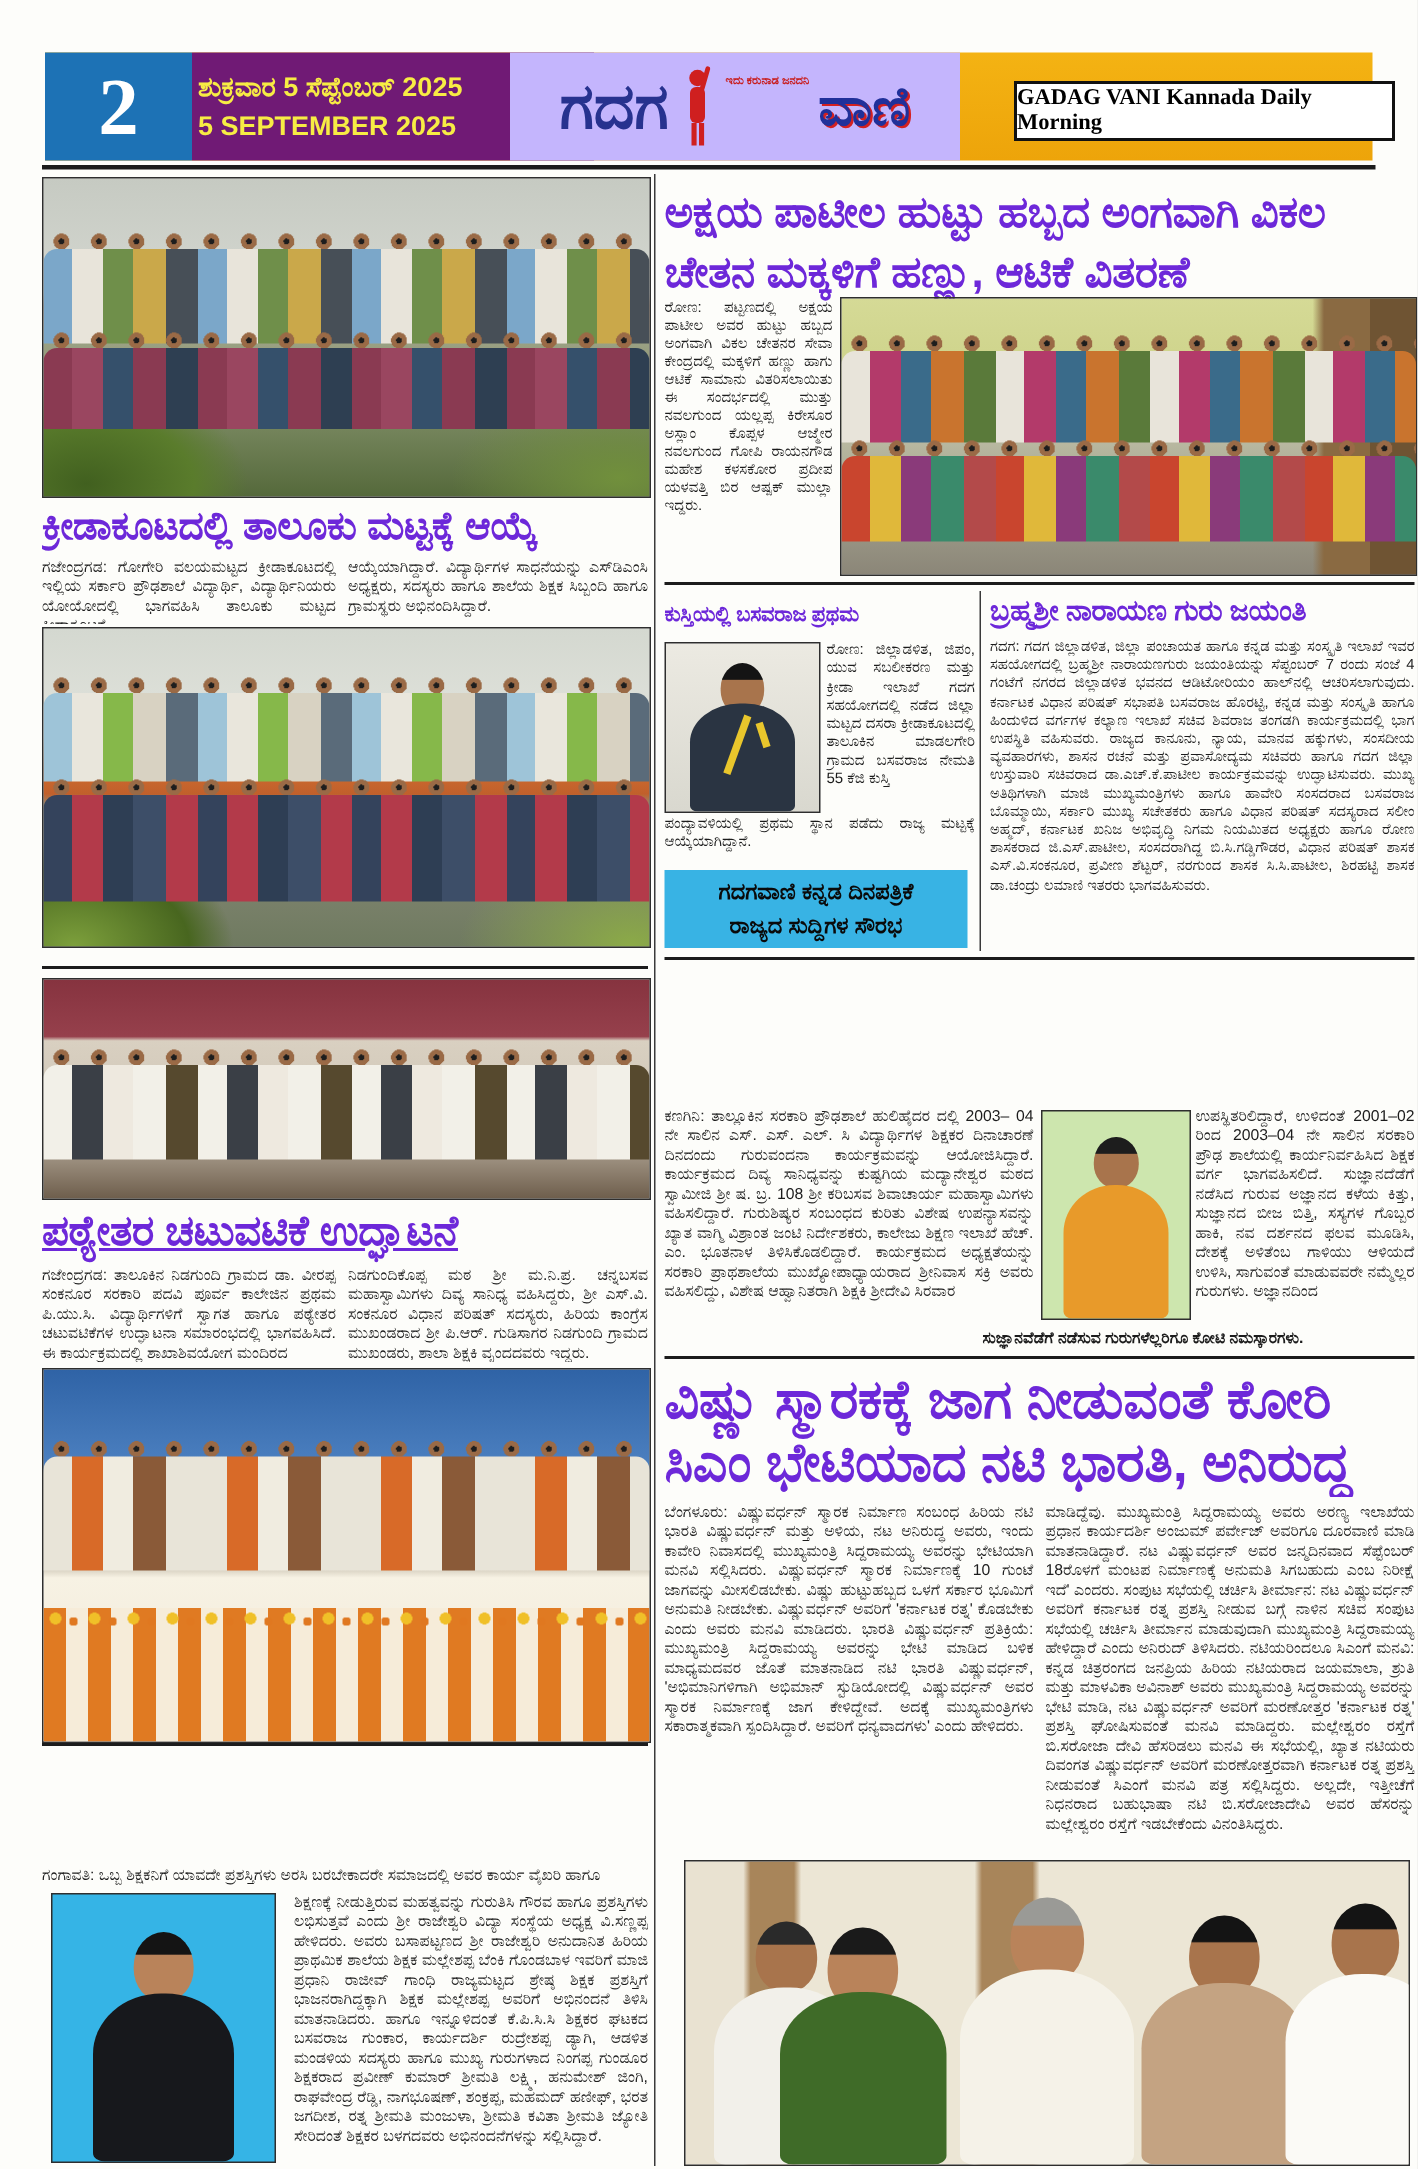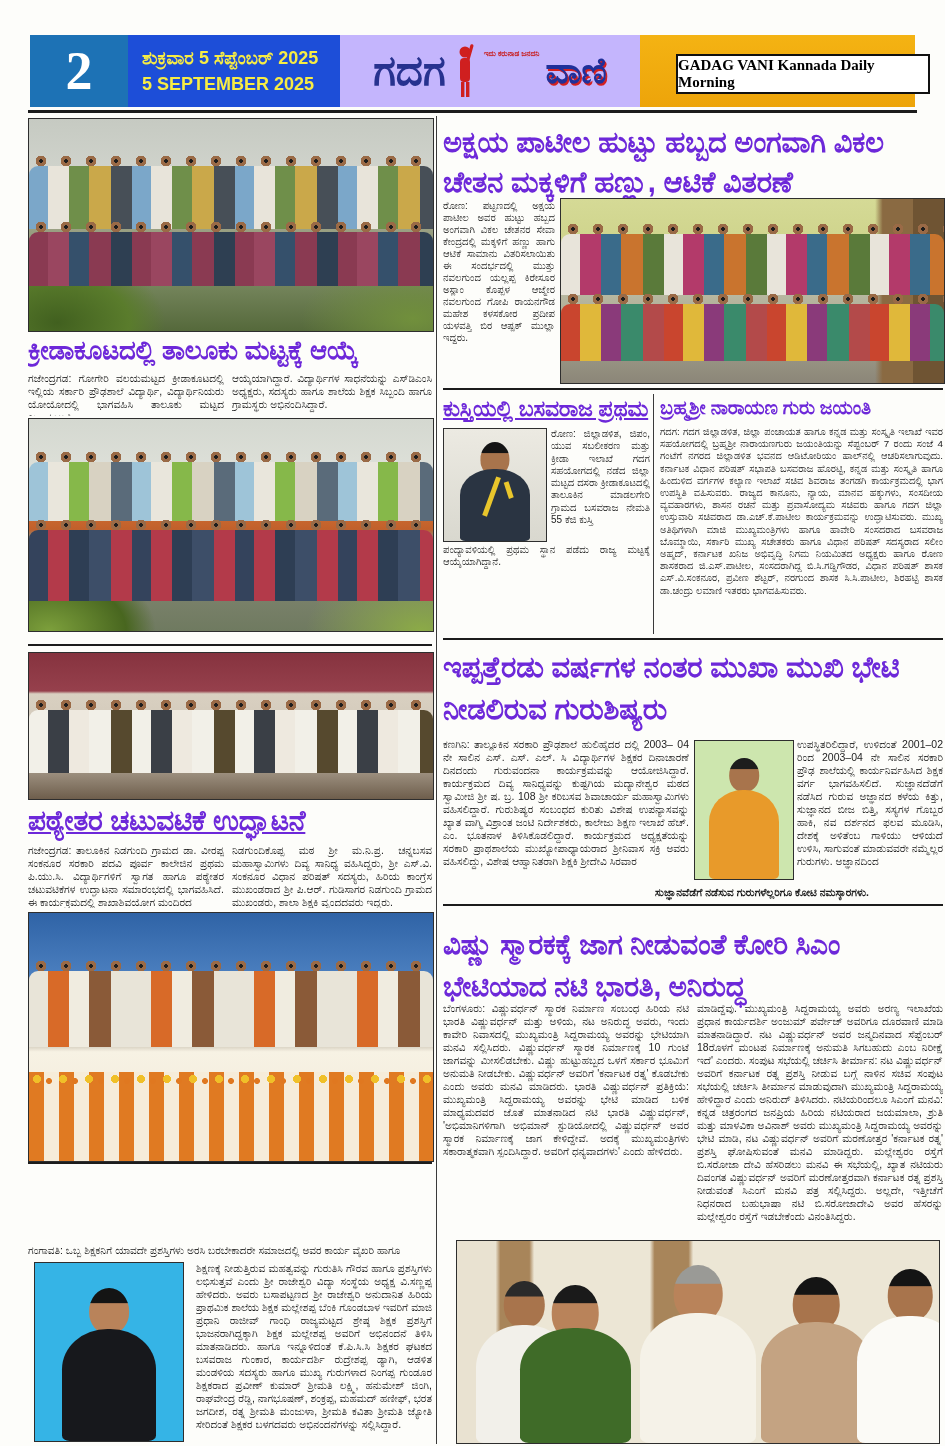--- a/index.html
+++ b/index.html
@@ -9,22 +9,22 @@
   .txt{font-size:10.5px;line-height:13px;text-align:justify;color:#1c1c1c;overflow:hidden;
        word-break:break-word;}
   .hl{font-weight:bold;color:#6d28d9;overflow:hidden;letter-spacing:-0.2px;}
   .rule-h{background:#1c1c1c;}
   .rule-v{background:#3a3a3a;}
 
   
   .gold{background:linear-gradient(180deg,#f4b313,#eda40a);}
   .numbox{background:#1d72b5;color:#fff;display:flex;align-items:center;justify-content:center;
           font-family:"Liberation Serif",serif;font-size:54px;font-weight:bold;}
-  .datebox{background:#1d4ed8;color:#f7ec44;font-weight:bold;font-size:18px;line-height:26px;
-           display:flex;flex-direction:column;justify-content:center;padding-left:14px;box-sizing:border-box;}
+  .datebox{background:#701a75;color:#f7ec44;font-weight:bold;font-size:18px;line-height:26px;
+           display:flex;flex-direction:column;justify-content:center;padding-left:4px;box-sizing:border-box;}
   .logopanel{background:#c4b5fd;display:flex;align-items:center;justify-content:center;gap:6px;}
   .logo-g{font-size:42px;font-weight:900;color:#27328f;line-height:1;}
   .logo-v{font-size:36px;font-weight:900;color:#20309a;line-height:1;text-shadow:1.5px 1.5px 0 #d42020;}
   .logo-tag{font-size:7.5px;color:#c81d1d;font-weight:bold;align-self:flex-start;margin-top:14px;}
   .banner-right{background:#fff;border:2px solid #111;display:flex;align-items:center;justify-content:center;
                 font-family:"Liberation Serif",serif;font-weight:bold;font-size:15px;color:#000;}
 
   
   .photo{position:absolute;border:1px solid #2e2e2e;overflow:hidden;background:#c9c9c2;}
   .crowd{position:absolute;left:0;right:0;filter:blur(.3px);}
@@ -156,51 +156,54 @@
   <div class="abs txt" style="left:443px;top:200px;width:112px;height:182px;font-size:10px;line-height:12px;">ರೋಣ: ಪಟ್ಟಣದಲ್ಲಿ ಅಕ್ಷಯ ಪಾಟೀಲ ಅವರ ಹುಟ್ಟು ಹಬ್ಬದ ಅಂಗವಾಗಿ ವಿಕಲ ಚೇತನರ ಸೇವಾ ಕೇಂದ್ರದಲ್ಲಿ ಮಕ್ಕಳಿಗೆ ಹಣ್ಣು ಹಾಗು ಆಟಿಕೆ ಸಾಮಾನು ವಿತರಿಸಲಾಯಿತು ಈ ಸಂದರ್ಭದಲ್ಲಿ ಮುತ್ತು ನವಲಗುಂದ ಯಲ್ಲಪ್ಪ ಕಿರೇಸೂರ ಅಸ್ಲಾಂ ಕೊಪ್ಪಳ ಆಜ್ಮೇರ ನವಲಗುಂದ ಗೋಪಿ ರಾಯನಗೌಡ ಮಹೇಶ ಕಳಸಕೋರ ಪ್ರದೀಪ ಯಳವತ್ತಿ ಬಿರ ಆಷ್ಪಕ್ ಮುಲ್ಲಾ ಇದ್ದರು.</div>
 
   <div class="photo p-akshay" style="left:560px;top:198px;width:383px;height:184px;">
     <div class="crowd" style="top:12%;height:40%;--c1:#e8e4da;--c2:#b33a6a;--c3:#3a6b8a;--c4:#c9742e;--c5:#5a7a3a;"></div>
     <div class="crowd" style="top:50%;height:38%;--c1:#c9452e;--c2:#e0b83a;--c3:#8a3a7a;--c4:#3a8a6b;--c5:#b34a4a;"></div>
   </div>
 
   <div class="abs rule-h" style="left:443px;top:388px;width:500px;height:2px;"></div>
   <div class="abs rule-v" style="left:653px;top:394px;width:1px;height:240px;"></div>
 
-  <div class="abs hl" style="left:443px;top:396px;width:207px;height:28px;font-size:22px;line-height:26px;text-decoration:underline;">ಕುಸ್ತಿಯಲ್ಲಿ ಬಸವರಾಜ ಪ್ರಥಮ</div>
+  <div class="abs hl" style="left:443px;top:396px;width:207px;height:28px;font-size:14px;line-height:26px;">ಕುಸ್ತಿಯಲ್ಲಿ ಬಸವರಾಜ ಪ್ರಥಮ</div>
   <div class="photo p-wrestler" style="left:443px;top:428px;width:102px;height:112px;">
     <div class="person" style="left:16%;bottom:0;width:68%;height:88%;--shirt:#2a3442;--hair:#141414;--skin:#a8744c;">
       <span class="ph"></span>
         <span class="pb"></span>
         <span class="ribbon"></span>
     </div>
   </div>
   <div class="abs txt" style="left:551px;top:428px;width:99px;height:132px;font-size:10px;line-height:12.3px;">ರೋಣ: ಜಿಲ್ಲಾಡಳಿತ, ಜಿಪಂ, ಯುವ ಸಬಲೀಕರಣ ಮತ್ತು ಕ್ರೀಡಾ ಇಲಾಖೆ ಗದಗ ಸಹಯೋಗದಲ್ಲಿ ನಡೆದ ಜಿಲ್ಲಾ ಮಟ್ಟದ ದಸರಾ ಕ್ರೀಡಾಕೂಟದಲ್ಲಿ ತಾಲೂಕಿನ ಮಾಡಲಗೇರಿ ಗ್ರಾಮದ ಬಸವರಾಜ ನೇಮತಿ 55 ಕೆಜಿ ಕುಸ್ತಿ</div>
   <div class="abs txt" style="left:443px;top:544px;width:207px;height:32px;font-size:10px;line-height:12.3px;">ಪಂದ್ಯಾವಳಿಯಲ್ಲಿ ಪ್ರಥಮ ಸ್ಥಾನ ಪಡೆದು ರಾಜ್ಯ ಮಟ್ಟಕ್ಕೆ ಆಯ್ಕೆಯಾಗಿದ್ದಾನೆ.</div>
 
+  <div class="abs promo" style="left:443px;top:580px;width:202px;height:52px;">
+    <span>ಗದಗವಾಣಿ ಕನ್ನಡ ದಿನಪತ್ರಿಕೆ</span>
+    <span>ರಾಜ್ಯದ ಸುದ್ದಿಗಳ ಸೌರಭ</span>
+  </div>
 
   <div class="abs hl" style="left:660px;top:394px;width:283px;height:30px;font-size:19px;line-height:28px;">ಬ್ರಹ್ಮಶ್ರೀ ನಾರಾಯಣ ಗುರು ಜಯಂತಿ</div>
   <div class="abs txt" style="left:660px;top:426px;width:283px;height:208px;font-size:9.8px;line-height:12.2px;">ಗದಗ: ಗದಗ ಜಿಲ್ಲಾಡಳಿತ, ಜಿಲ್ಲಾ ಪಂಚಾಯತ ಹಾಗೂ ಕನ್ನಡ ಮತ್ತು ಸಂಸ್ಕೃತಿ ಇಲಾಖೆ ಇವರ ಸಹಯೋಗದಲ್ಲಿ ಬ್ರಹ್ಮಶ್ರೀ ನಾರಾಯಣಗುರು ಜಯಂತಿಯನ್ನು ಸೆಪ್ಟಂಬರ್ 7 ರಂದು ಸಂಜೆ 4 ಗಂಟೆಗೆ ನಗರದ ಜಿಲ್ಲಾಡಳಿತ ಭವನದ ಆಡಿಟೋರಿಯಂ ಹಾಲ್‌ನಲ್ಲಿ ಆಚರಿಸಲಾಗುವುದು. ಕರ್ನಾಟಕ ವಿಧಾನ ಪರಿಷತ್ ಸಭಾಪತಿ ಬಸವರಾಜ ಹೊರಟ್ಟಿ, ಕನ್ನಡ ಮತ್ತು ಸಂಸ್ಕೃತಿ ಹಾಗೂ ಹಿಂದುಳಿದ ವರ್ಗಗಳ ಕಲ್ಯಾಣ ಇಲಾಖೆ ಸಚಿವ ಶಿವರಾಜ ತಂಗಡಗಿ ಕಾರ್ಯಕ್ರಮದಲ್ಲಿ ಭಾಗ ಉಪಸ್ಥಿತಿ ವಹಿಸುವರು. ರಾಜ್ಯದ ಕಾನೂನು, ನ್ಯಾಯ, ಮಾನವ ಹಕ್ಕುಗಳು, ಸಂಸದೀಯ ವ್ಯವಹಾರಗಳು, ಶಾಸನ ರಚನೆ ಮತ್ತು ಪ್ರವಾಸೋದ್ಯಮ ಸಚಿವರು ಹಾಗೂ ಗದಗ ಜಿಲ್ಲಾ ಉಸ್ತುವಾರಿ ಸಚಿವರಾದ ಡಾ.ಎಚ್.ಕೆ.ಪಾಟೀಲ ಕಾರ್ಯಕ್ರಮವನ್ನು ಉದ್ಘಾಟಿಸುವರು. ಮುಖ್ಯ ಅತಿಥಿಗಳಾಗಿ ಮಾಜಿ ಮುಖ್ಯಮಂತ್ರಿಗಳು ಹಾಗೂ ಹಾವೇರಿ ಸಂಸದರಾದ ಬಸವರಾಜ ಬೊಮ್ಮಾಯಿ, ಸರ್ಕಾರಿ ಮುಖ್ಯ ಸಚೇತಕರು ಹಾಗೂ ವಿಧಾನ ಪರಿಷತ್ ಸದಸ್ಯರಾದ ಸಲೀಂ ಅಹ್ಮದ್, ಕರ್ನಾಟಕ ಖನಿಜ ಅಭಿವೃದ್ಧಿ ನಿಗಮ ನಿಯಮಿತದ ಅಧ್ಯಕ್ಷರು ಹಾಗೂ ರೋಣ ಶಾಸಕರಾದ ಜಿ.ಎಸ್.ಪಾಟೀಲ, ಸಂಸದರಾಗಿದ್ದ ಬಿ.ಸಿ.ಗಡ್ಡಿಗೌಡರ, ವಿಧಾನ ಪರಿಷತ್ ಶಾಸಕ ಎಸ್.ವಿ.ಸಂಕನೂರ, ಪ್ರವೀಣ ಶೆಟ್ಟರ್, ನರಗುಂದ ಶಾಸಕ ಸಿ.ಸಿ.ಪಾಟೀಲ, ಶಿರಹಟ್ಟಿ ಶಾಸಕ ಡಾ.ಚಂದ್ರು ಲಮಾಣಿ ಇತರರು ಭಾಗವಹಿಸುವರು.</div>
 
   <div class="abs rule-h" style="left:443px;top:638px;width:500px;height:2px;"></div>
 
-  <div class="abs hl" style="left:443px;top:646px;width:500px;height:86px;font-size:29px;line-height:42px;">ಇಪ್ಪತ್ತೆರಡು ವರ್ಷಗಳ ನಂತರ ಮುಖಾ ಮುಖಿ ಭೇಟಿ ನೀಡಲಿರುವ ಗುರುಶಿಷ್ಯರು</div>
   <div class="abs txt" style="left:443px;top:738px;width:246px;height:146px;">ಕಣಗಿನಿ: ತಾಲ್ಲೂಕಿನ ಸರಕಾರಿ ಪ್ರೌಢಶಾಲೆ ಹುಲಿಹೈದರ ದಲ್ಲಿ 2003– 04 ನೇ ಸಾಲಿನ ಎಸ್. ಎಸ್. ಎಲ್. ಸಿ ವಿದ್ಯಾರ್ಥಿಗಳ ಶಿಕ್ಷಕರ ದಿನಾಚಾರಣೆ ದಿನದಂದು ಗುರುವಂದನಾ ಕಾರ್ಯಕ್ರಮವನ್ನು ಆಯೋಜಿಸಿದ್ದಾರೆ. ಕಾರ್ಯಕ್ರಮದ ದಿವ್ಯ ಸಾನಿಧ್ಯವನ್ನು ಕುಷ್ಟಗಿಯ ಮದ್ಯಾನೇಶ್ವರ ಮಠದ ಸ್ವಾಮೀಜಿ ಶ್ರೀ ಷ. ಬ್ರ. 108 ಶ್ರೀ ಕರಿಬಸವ ಶಿವಾಚಾರ್ಯ ಮಹಾಸ್ವಾಮಿಗಳು ವಹಿಸಲಿದ್ದಾರೆ. ಗುರುಶಿಷ್ಯರ ಸಂಬಂಧದ ಕುರಿತು ವಿಶೇಷ ಉಪನ್ಯಾಸವನ್ನು ಖ್ಯಾತ ವಾಗ್ಮಿ ವಿಶ್ರಾಂತ ಜಂಟಿ ನಿರ್ದೇಶಕರು, ಕಾಲೇಜು ಶಿಕ್ಷಣ ಇಲಾಖೆ ಹೆಚ್. ಎಂ. ಭೂತನಾಳ ತಿಳಿಸಿಕೊಡಲಿದ್ದಾರೆ. ಕಾರ್ಯಕ್ರಮದ ಅಧ್ಯಕ್ಷತೆಯನ್ನು ಸರಕಾರಿ ಪ್ರಾಥಶಾಲೆಯ ಮುಖ್ಯೋಪಾಧ್ಯಾಯರಾದ ಶ್ರೀನಿವಾಸ ಸಕ್ರಿ ಅವರು ವಹಿಸಲಿದ್ದು, ವಿಶೇಷ ಆಹ್ವಾನಿತರಾಗಿ ಶಿಕ್ಷಕಿ ಶ್ರೀದೇವಿ ಸಿರವಾರ</div>
   <div class="photo p-guru" style="left:694px;top:740px;width:98px;height:138px;">
     <div class="person" style="left:14%;bottom:0;width:72%;height:88%;--shirt:#e89a2a;--hair:#1d1d1d;--skin:#a8744c;">
       <span class="ph"></span>
         <span class="pb"></span>
     </div>
   </div>
   <div class="abs txt" style="left:797px;top:738px;width:146px;height:146px;">ಉಪಸ್ಥಿತರಿಲಿದ್ದಾರೆ, ಉಳಿದಂತೆ 2001–02 ರಿಂದ 2003–04 ನೇ ಸಾಲಿನ ಸರಕಾರಿ ಪ್ರೌಢ ಶಾಲೆಯಲ್ಲಿ ಕಾರ್ಯನಿರ್ವಹಿಸಿದ ಶಿಕ್ಷಕ ವರ್ಗ ಭಾಗವಹಿಸಲಿದೆ. ಸುಜ್ಞಾನದೆಡೆಗೆ ನಡೆಸಿದ ಗುರುವ ಅಜ್ಞಾನದ ಕಳೆಯ ಕಿತ್ತು, ಸುಜ್ಞಾನದ ಬೀಜ ಬಿತ್ತಿ, ಸಸ್ಯಗಳ ಗೊಬ್ಬರ ಹಾಕಿ, ನವ ದರ್ಶನದ ಫಲವ ಮೂಡಿಸಿ, ದೇಶಕ್ಕೆ ಅಳಿತೆಂಬ ಗಾಳಿಯು ಆಳಿಯದೆ ಉಳಿಸಿ, ಸಾಗುವಂತೆ ಮಾಡುವವರೇ ನಮ್ಮೆಲ್ಲರ ಗುರುಗಳು. ಅಜ್ಞಾನದಿಂದ</div>
   <div class="abs txt" style="left:655px;top:886px;width:288px;height:15px;font-weight:bold;">ಸುಜ್ಞಾನವೆಡೆಗೆ ನಡೆಸುವ ಗುರುಗಳೆಲ್ಲರಿಗೂ ಕೋಟಿ ನಮಸ್ಕಾರಗಳು.</div>
 
   <div class="abs rule-h" style="left:443px;top:904px;width:500px;height:2px;"></div>
 
-  <div class="abs hl" style="left:443px;top:912px;width:500px;height:86px;font-size:28px;line-height:42px;margin-top:12px;">ವಿಷ್ಣು ಸ್ಮಾರಕಕ್ಕೆ ಜಾಗ ನೀಡುವಂತೆ ಕೋರಿ ಸಿಎಂ ಭೇಟಿಯಾದ ನಟಿ ಭಾರತಿ, ಅನಿರುದ್ಧ</div>
+  <div class="abs hl" style="left:443px;top:912px;width:500px;height:86px;font-size:36px;line-height:42px;">ವಿಷ್ಣು ಸ್ಮಾರಕಕ್ಕೆ ಜಾಗ ನೀಡುವಂತೆ ಕೋರಿ ಸಿಎಂ ಭೇಟಿಯಾದ ನಟಿ ಭಾರತಿ, ಅನಿರುದ್ಧ</div>
   <div class="abs txt" style="left:443px;top:1002px;width:246px;height:236px;">ಬೆಂಗಳೂರು: ವಿಷ್ಣುವರ್ಧನ್ ಸ್ಮಾರಕ ನಿರ್ಮಾಣ ಸಂಬಂಧ ಹಿರಿಯ ನಟಿ ಭಾರತಿ ವಿಷ್ಣುವರ್ಧನ್ ಮತ್ತು ಅಳಿಯ, ನಟ ಅನಿರುದ್ಧ ಅವರು, ಇಂದು ಕಾವೇರಿ ನಿವಾಸದಲ್ಲಿ ಮುಖ್ಯಮಂತ್ರಿ ಸಿದ್ದರಾಮಯ್ಯ ಅವರನ್ನು ಭೇಟಿಯಾಗಿ ಮನವಿ ಸಲ್ಲಿಸಿದರು. ವಿಷ್ಣುವರ್ಧನ್ ಸ್ಮಾರಕ ನಿರ್ಮಾಣಕ್ಕೆ 10 ಗುಂಟೆ ಜಾಗವನ್ನು ಮೀಸಲಿಡಬೇಕು. ವಿಷ್ಣು ಹುಟ್ಟುಹಬ್ಬದ ಒಳಗೆ ಸರ್ಕಾರ ಭೂಮಿಗೆ ಅನುಮತಿ ನೀಡಬೇಕು. ವಿಷ್ಣುವರ್ಧನ್ ಅವರಿಗೆ 'ಕರ್ನಾಟಕ ರತ್ನ' ಕೊಡಬೇಕು ಎಂದು ಅವರು ಮನವಿ ಮಾಡಿದರು. ಭಾರತಿ ವಿಷ್ಣುವರ್ಧನ್ ಪ್ರತಿಕ್ರಿಯೆ: ಮುಖ್ಯಮಂತ್ರಿ ಸಿದ್ದರಾಮಯ್ಯ ಅವರನ್ನು ಭೇಟಿ ಮಾಡಿದ ಬಳಿಕ ಮಾಧ್ಯಮದವರ ಜೊತೆ ಮಾತನಾಡಿದ ನಟಿ ಭಾರತಿ ವಿಷ್ಣುವರ್ಧನ್, 'ಅಭಿಮಾನಿಗಳಿಗಾಗಿ ಅಭಿಮಾನ್ ಸ್ಟುಡಿಯೋದಲ್ಲಿ ವಿಷ್ಣುವರ್ಧನ್ ಅವರ ಸ್ಮಾರಕ ನಿರ್ಮಾಣಕ್ಕೆ ಜಾಗ ಕೇಳಿದ್ದೇವೆ. ಅದಕ್ಕೆ ಮುಖ್ಯಮಂತ್ರಿಗಳು ಸಕಾರಾತ್ಮಕವಾಗಿ ಸ್ಪಂದಿಸಿದ್ದಾರೆ. ಅವರಿಗೆ ಧನ್ಯವಾದಗಳು' ಎಂದು ಹೇಳಿದರು.</div>
   <div class="abs txt" style="left:697px;top:1002px;width:246px;height:236px;">ಮಾಡಿದ್ದೆವು. ಮುಖ್ಯಮಂತ್ರಿ ಸಿದ್ದರಾಮಯ್ಯ ಅವರು ಅರಣ್ಯ ಇಲಾಖೆಯ ಪ್ರಧಾನ ಕಾರ್ಯದರ್ಶಿ ಅಂಜುಮ್ ಪರ್ವೇಜ್ ಅವರಿಗೂ ದೂರವಾಣಿ ಮಾಡಿ ಮಾತನಾಡಿದ್ದಾರೆ. ನಟ ವಿಷ್ಣುವರ್ಧನ್ ಅವರ ಜನ್ಮದಿನವಾದ ಸೆಪ್ಟೆಂಬರ್ 18ರೊಳಗೆ ಮಂಟಪ ನಿರ್ಮಾಣಕ್ಕೆ ಅನುಮತಿ ಸಿಗಬಹುದು ಎಂಬ ನಿರೀಕ್ಷೆ ಇದೆ' ಎಂದರು. ಸಂಪುಟ ಸಭೆಯಲ್ಲಿ ಚರ್ಚಿಸಿ ತೀರ್ಮಾನ: ನಟ ವಿಷ್ಣುವರ್ಧನ್ ಅವರಿಗೆ ಕರ್ನಾಟಕ ರತ್ನ ಪ್ರಶಸ್ತಿ ನೀಡುವ ಬಗ್ಗೆ ನಾಳಿನ ಸಚಿವ ಸಂಪುಟ ಸಭೆಯಲ್ಲಿ ಚರ್ಚಿಸಿ ತೀರ್ಮಾನ ಮಾಡುವುದಾಗಿ ಮುಖ್ಯಮಂತ್ರಿ ಸಿದ್ದರಾಮಯ್ಯ ಹೇಳಿದ್ದಾರೆ ಎಂದು ಅನಿರುದ್ ತಿಳಿಸಿದರು. ನಟಿಯರಿಂದಲೂ ಸಿಎಂಗೆ ಮನವಿ: ಕನ್ನಡ ಚಿತ್ರರಂಗದ ಜನಪ್ರಿಯ ಹಿರಿಯ ನಟಿಯರಾದ ಜಯಮಾಲಾ, ಶ್ರುತಿ ಮತ್ತು ಮಾಳವಿಕಾ ಅವಿನಾಶ್ ಅವರು ಮುಖ್ಯಮಂತ್ರಿ ಸಿದ್ದರಾಮಯ್ಯ ಅವರನ್ನು ಭೇಟಿ ಮಾಡಿ, ನಟ ವಿಷ್ಣುವರ್ಧನ್ ಅವರಿಗೆ ಮರಣೋತ್ತರ 'ಕರ್ನಾಟಕ ರತ್ನ' ಪ್ರಶಸ್ತಿ ಘೋಷಿಸುವಂತೆ ಮನವಿ ಮಾಡಿದ್ದರು. ಮಲ್ಲೇಶ್ವರಂ ರಸ್ತೆಗೆ ಬಿ.ಸರೋಜಾ ದೇವಿ ಹೆಸರಿಡಲು ಮನವಿ ಈ ಸಭೆಯಲ್ಲಿ, ಖ್ಯಾತ ನಟಿಯರು ದಿವಂಗತ ವಿಷ್ಣುವರ್ಧನ್ ಅವರಿಗೆ ಮರಣೋತ್ತರವಾಗಿ ಕರ್ನಾಟಕ ರತ್ನ ಪ್ರಶಸ್ತಿ ನೀಡುವಂತೆ ಸಿಎಂಗೆ ಮನವಿ ಪತ್ರ ಸಲ್ಲಿಸಿದ್ದರು. ಅಲ್ಲದೇ, ಇತ್ತೀಚೆಗೆ ನಿಧನರಾದ ಬಹುಭಾಷಾ ನಟಿ ಬಿ.ಸರೋಜಾದೇವಿ ಅವರ ಹೆಸರನ್ನು ಮಲ್ಲೇಶ್ವರಂ ರಸ್ತೆಗೆ ಇಡಬೇಕೆಂದು ವಿನಂತಿಸಿದ್ದರು.</div>
 
   <div class="photo p-cm" style="left:456px;top:1240px;width:482px;height:202px;">
     <div class="person" style="left:4%;bottom:0;width:20%;height:80%;--shirt:#f2f0ea;--hair:#2a2a2a;--skin:#a8744c;">
         <span class="ph"></span>
         <span class="pb"></span>
       </div>
     <div class="person" style="left:13%;bottom:0;width:23%;height:78%;--shirt:#3f6b28;--hair:#1a1a1a;--skin:#b9835a;">
         <span class="ph"></span>

